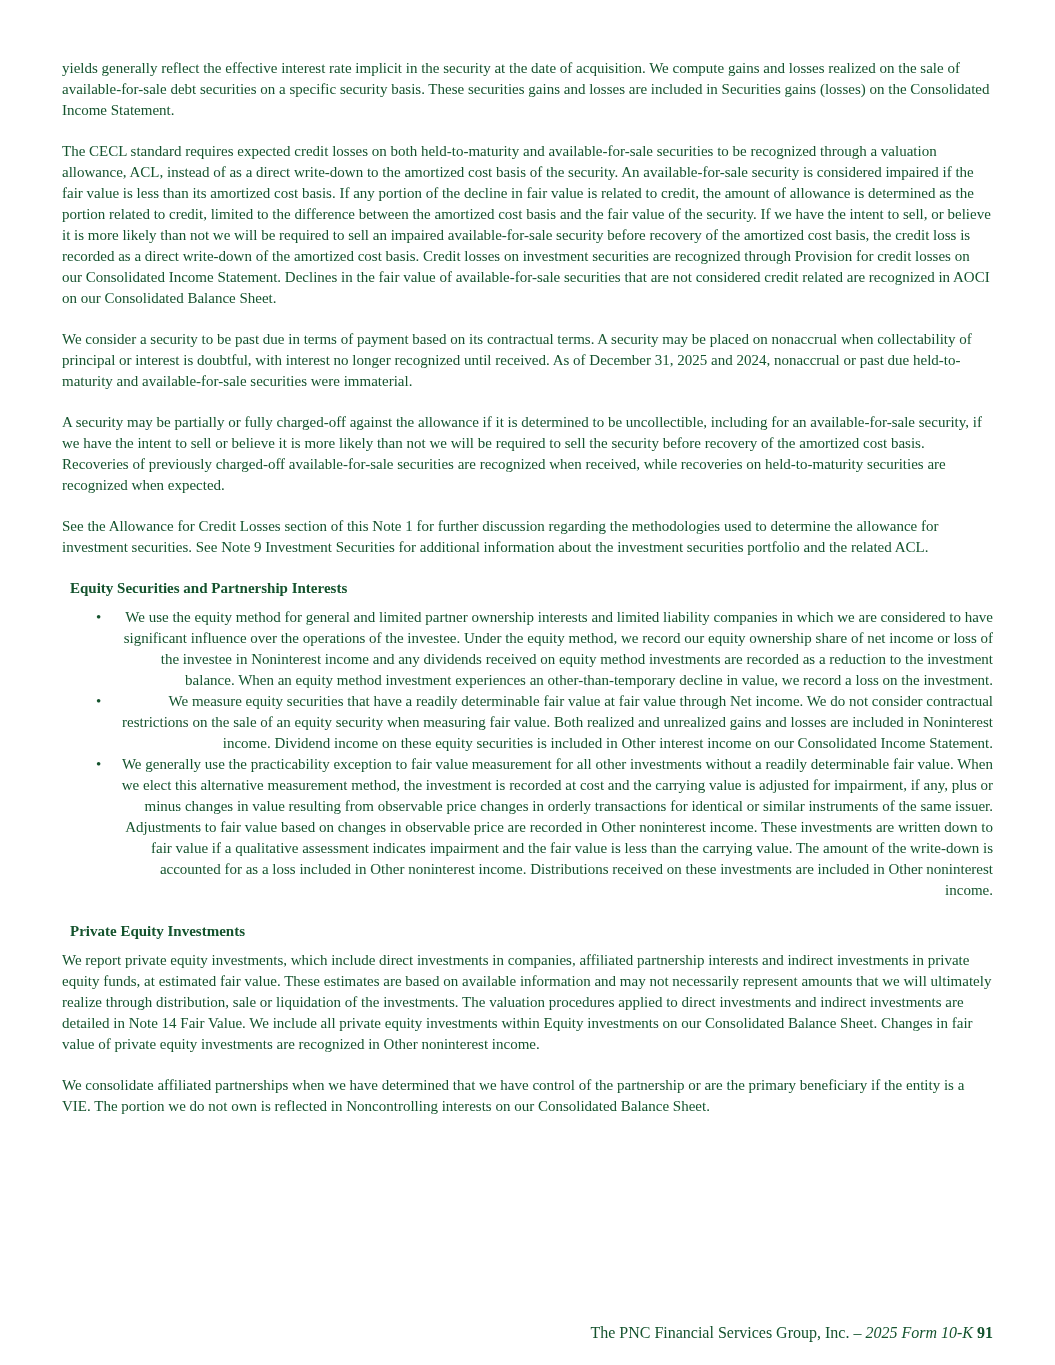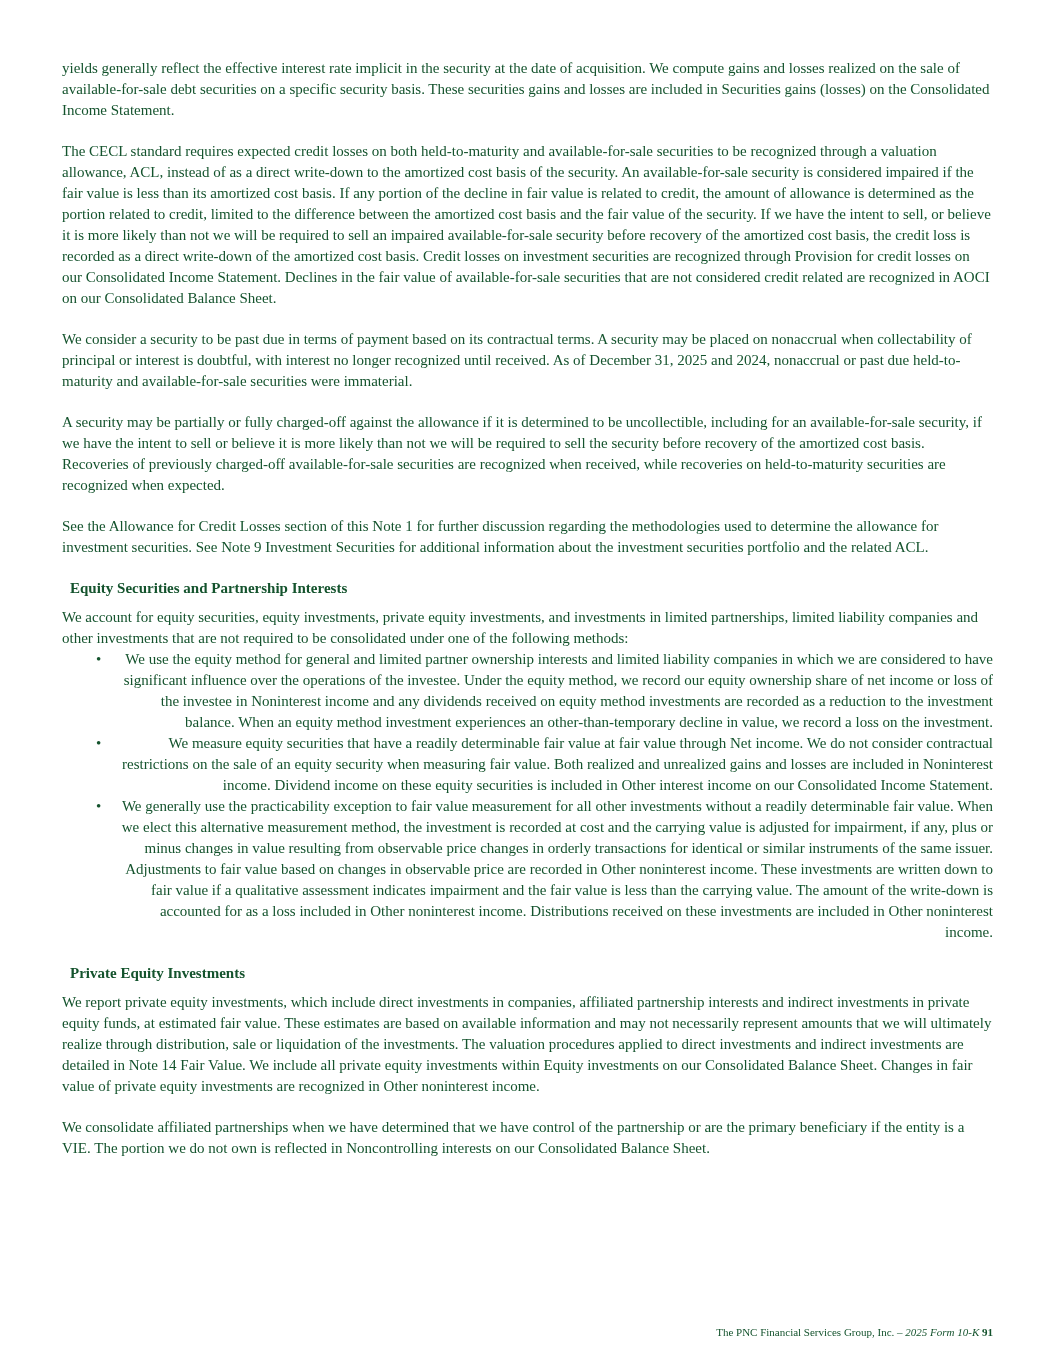--- a/index.html
+++ b/index.html
@@ -51,21 +51,21 @@
     box-sizing: border-box;
   }
   .bullet .btext {
     flex: 1;
     text-align: right;
   }
   .footer {
     position: absolute;
     right: 62px;
     bottom: 24px;
-    font-size: 11px;
+    font-size: 16px;
     line-height: 17px;
     white-space: nowrap;
     margin-left: 45px;
   }
   .footer .form {
     font-style: italic;
   }
   .footer .pagenum {
     font-weight: bold;
   }
@@ -76,21 +76,20 @@
 <div class="page">
   <div class="content">
 
     <p class="para">yields generally reflect the effective interest rate implicit in the security at the date of acquisition. We compute gains and losses realized on the sale of available-for-sale debt securities on a specific security basis. These securities gains and losses are included in Securities gains (losses) on the Consolidated Income Statement.</p>
     <p class="para">The CECL standard requires expected credit losses on both held-to-maturity and available-for-sale securities to be recognized through a valuation allowance, ACL, instead of as a direct write-down to the amortized cost basis of the security. An available-for-sale security is considered impaired if the fair value is less than its amortized cost basis. If any portion of the decline in fair value is related to credit, the amount of allowance is determined as the portion related to credit, limited to the difference between the amortized cost basis and the fair value of the security. If we have the intent to sell, or believe it is more likely than not we will be required to sell an impaired available-for-sale security before recovery of the amortized cost basis, the credit loss is recorded as a direct write-down of the amortized cost basis. Credit losses on investment securities are recognized through Provision for credit losses on our Consolidated Income Statement. Declines in the fair value of available-for-sale securities that are not considered credit related are recognized in AOCI on our Consolidated Balance Sheet.</p>
     <p class="para">We consider a security to be past due in terms of payment based on its contractual terms. A security may be placed on nonaccrual when collectability of principal or interest is doubtful, with interest no longer recognized until received. As of December 31, 2025 and 2024, nonaccrual or past due held-to-maturity and available-for-sale securities were immaterial.</p>
     <p class="para">A security may be partially or fully charged-off against the allowance if it is determined to be uncollectible, including for an available-for-sale security, if we have the intent to sell or believe it is more likely than not we will be required to sell the security before recovery of the amortized cost basis. Recoveries of previously charged-off available-for-sale securities are recognized when received, while recoveries on held-to-maturity securities are recognized when expected.</p>
     <p class="para">See the Allowance for Credit Losses section of this Note 1 for further discussion regarding the methodologies used to determine the allowance for investment securities. See Note 9 Investment Securities for additional information about the investment securities portfolio and the related ACL.</p>
 
     <h3 class="section-heading">Equity Securities and Partnership Interests</h3>
-    <p class="intro">We account for equity securities, equity investments, private equity investments, and investments in limited partnerships, limited liability companies and other investments that are not required to be consolidated under one of the following methods:</p>
 
     <div class="bullets">
       <div class="bullet">
         <span class="marker">•</span>
         <span class="btext">We use the equity method for general and limited partner ownership interests and limited liability companies in which we are considered to have significant influence over the operations of the investee. Under the equity method, we record our equity ownership share of net income or loss of the investee in Noninterest income and any dividends received on equity method investments are recorded as a reduction to the investment balance. When an equity method investment experiences an other-than-temporary decline in value, we record a loss on the investment.</span>
       </div>
       <div class="bullet">
         <span class="marker">•</span>
         <span class="btext">We measure equity securities that have a readily determinable fair value at fair value through Net income. We do not consider contractual restrictions on the sale of an equity security when measuring fair value. Both realized and unrealized gains and losses are included in Noninterest income. Dividend income on these equity securities is included in Other interest income on our Consolidated Income Statement.</span>
       </div>

